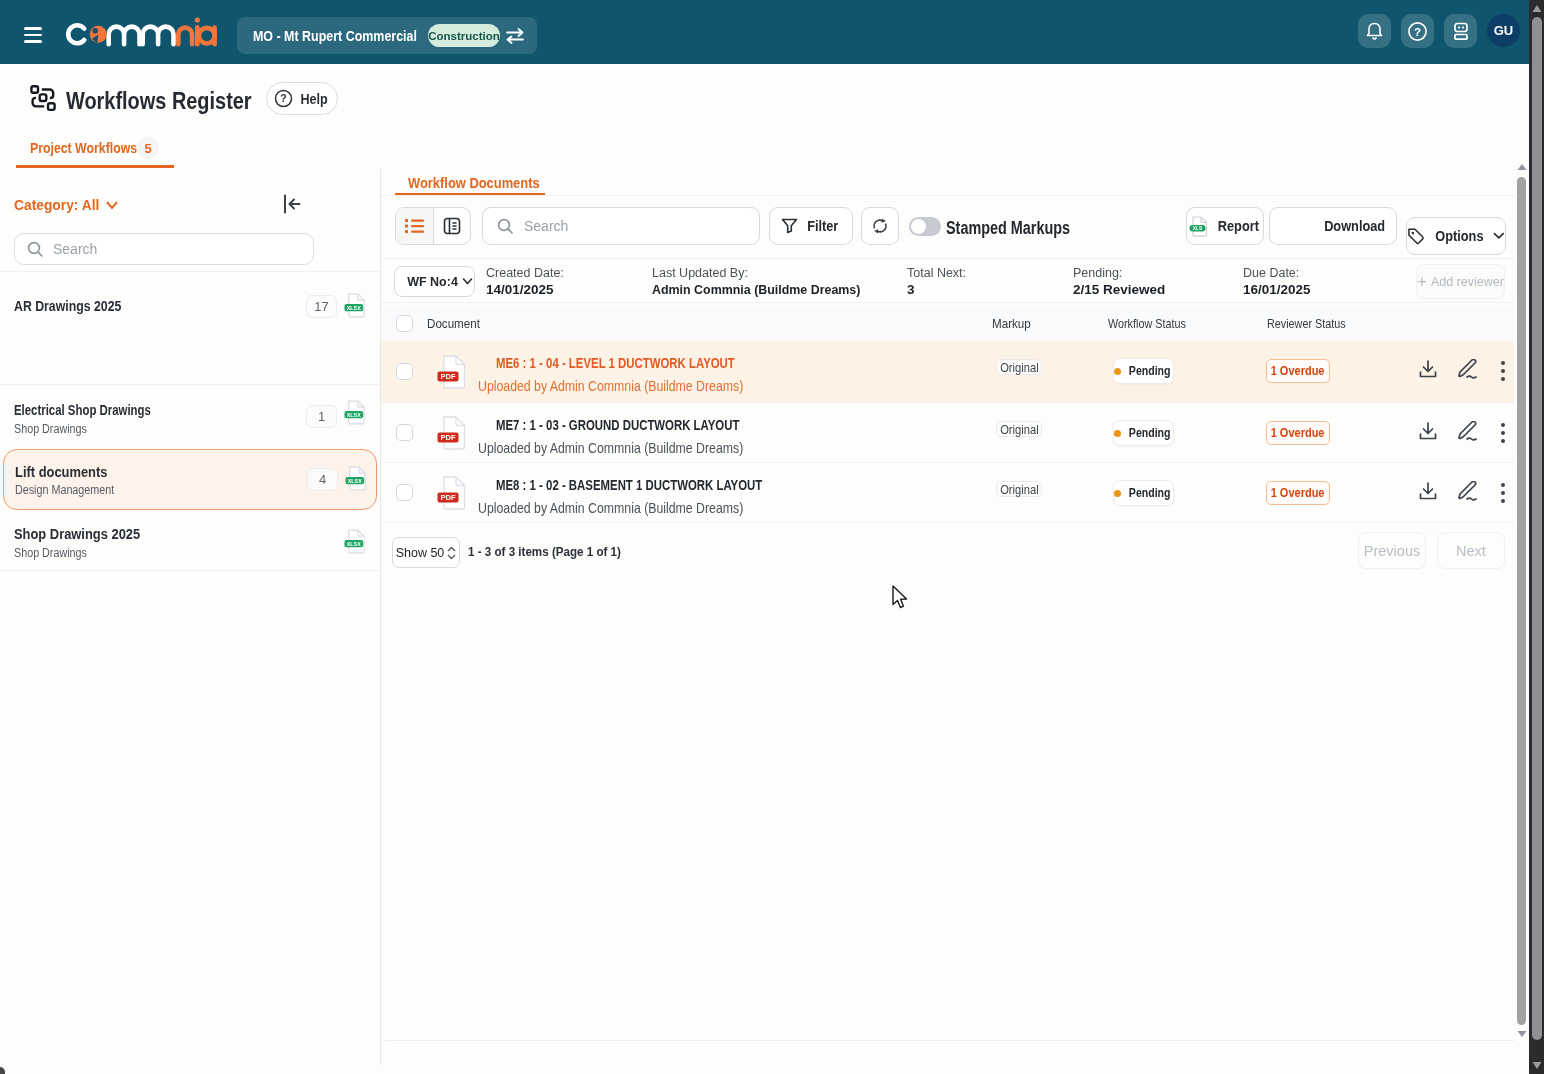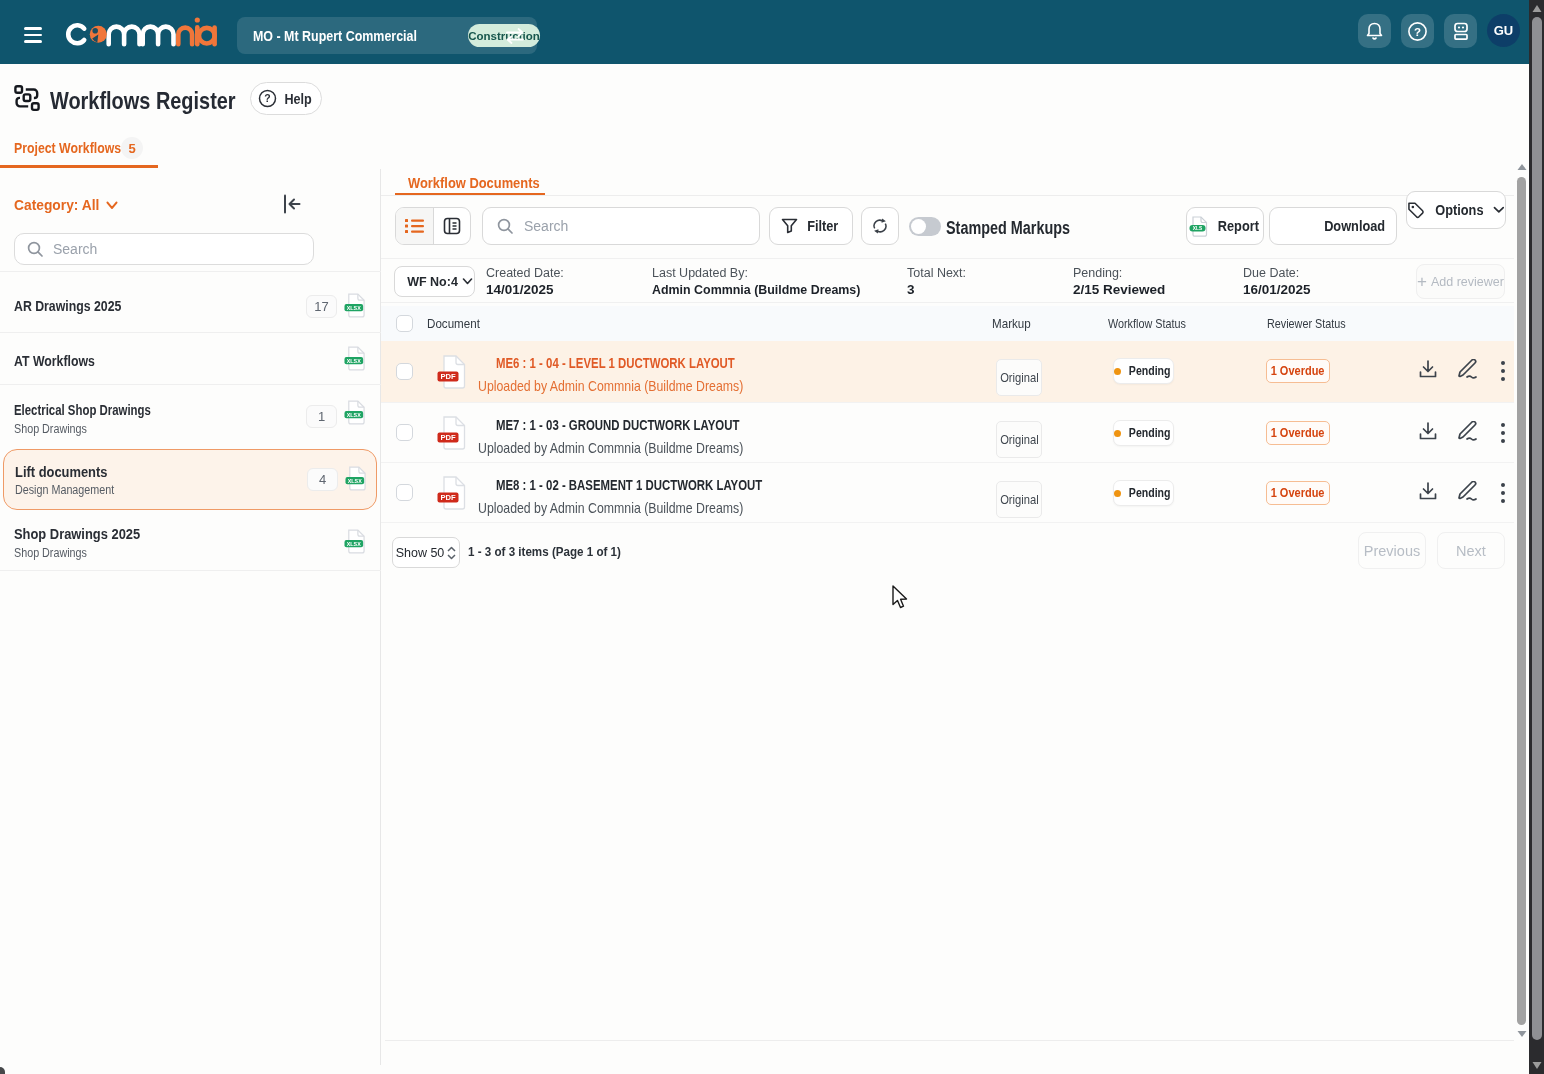--- a/index.html
+++ b/index.html
@@ -7,32 +7,32 @@
 body { font-family:"Liberation Sans", sans-serif; background:#fdfdfc; position:relative; }
 #app { position:absolute; inset:0; }
 .abs { position:absolute; }
 
 
 #topbar { position:absolute; left:0; top:0; width:1544px; height:64px; background:#0f556d; }
 #hamb div { position:absolute; left:24px; width:18px; height:2.6px; border-radius:2px; background:#fff; }
 #logo { position:absolute; left:0; top:0; }
 #projpill { position:absolute; left:237px; top:17px; width:300px; height:37px; background:rgba(255,255,255,0.12); border-radius:8px; }
 #projpill .pname { position:absolute; left:16px; top:10px; color:#fff; font-size:15px; font-weight:bold; white-space:nowrap; transform:scaleX(.83); transform-origin:0 50%; }
-#projpill .cbadge { position:absolute; left:191px; top:7px; width:72px; height:23px; background:#d3ecdc; color:#17564c; font-size:11.5px; font-weight:bold; border-radius:12px; display:flex; align-items:center; justify-content:center;margin-left:40px; }
+#projpill .cbadge { position:absolute; left:191px; top:7px; width:72px; height:23px; background:#d3ecdc; color:#17564c; font-size:11.5px; font-weight:bold; border-radius:12px; display:flex; align-items:center; justify-content:center; }
 .sx76 { display:inline-block; transform:scaleX(.76); transform-origin:0 50%; white-space:nowrap; }
 .sx80 { display:inline-block; transform:scaleX(.80); transform-origin:0 50%; white-space:nowrap; }
 .sx82 { display:inline-block; transform:scaleX(.82); transform-origin:0 50%; white-space:nowrap; }
 .sx86 { display:inline-block; transform:scaleX(.86); transform-origin:0 50%; white-space:nowrap; }
 .sxc { display:inline-block; transform:scaleX(.88); white-space:nowrap; }
 .sxl { display:inline-block; transform:scaleX(.92); transform-origin:0 50%; white-space:nowrap; }
 .topbtn { position:absolute; top:14px; width:33px; height:34px; border-radius:10px; background:rgba(255,255,255,0.16); display:flex; align-items:center; justify-content:center; }
 #avatar { position:absolute; top:14px; left:1487px; width:33px; height:33px; border-radius:50%; background:#0d3e68; color:#fff; font-size:13px; font-weight:bold; display:flex; align-items:center; justify-content:center; }
 
 
-#pagehead { position:absolute; left:0; top:64px; width:1245px; height:105px; background:#fdfdfc; }
+#pagehead { position:absolute; left:16px; top:64px; width:1245px; height:105px; background:#fdfdfc; }
 #ptitle { position:absolute; left:50px; top:23px; font-size:24px; font-weight:bold; color:#252a33; white-space:nowrap; transform:scaleX(.83); transform-origin:0 50%; }
 #helpbtn { position:absolute; left:250px; top:18px; width:72px; height:33px; background:#fff; border:1px solid #dcdcdc; border-radius:17px; display:flex; align-items:center; justify-content:center; gap:6px; font-size:14px; font-weight:bold; color:#2b2f36; }
 #ptab { position:absolute; left:14px; top:75px; font-size:15px; font-weight:bold; color:#e5671f; white-space:nowrap; transform:scaleX(.82); transform-origin:0 50%; }
 #ptabbadge { position:absolute; left:121px; top:73px; width:22px; height:22px; border-radius:50%; background:#f4f4f4; color:#e5671f; font-size:13px; font-weight:bold; display:flex; align-items:center; justify-content:center; }
 #ptabline { position:absolute; left:0; top:101px; width:158px; height:3px; background:#e5671f; }
 
 
 #sidebar { position:absolute; left:0; top:169px; width:381px; height:896px; border-right:1px solid #e7e7e7; background:#fdfdfc; }
 #cat { position:absolute; left:14px; top:27px; font-size:15px; font-weight:bold; color:#e5671f; white-space:nowrap; transform:scaleX(.92); transform-origin:0 50%; }
 #collapse { position:absolute; left:282px; top:24px; }
@@ -58,36 +58,36 @@
 #segctl .cell1 { width:38px; height:100%; background:#f6f6f5; border-right:1px solid #d9d9d9; display:flex; align-items:center; justify-content:center; }
 #segctl .cell2 { width:37px; height:100%; display:flex; align-items:center; justify-content:center; }
 #tsearch { position:absolute; left:101px; top:38px; width:278px; height:38px; border:1px solid #d9d9d9; border-radius:9px; background:#fff; display:flex; align-items:center; padding-left:14px; gap:10px; }
 #fbtn { position:absolute; left:388px; top:38px; width:84px; height:38px; }
 #rbtn { position:absolute; left:480px; top:38px; width:38px; height:38px; }
 #toggle { position:absolute; left:528px; top:48px; width:32px; height:19px; border-radius:10px; background:#c6cad0; }
 #toggle .knob { position:absolute; left:2px; top:2px; width:15px; height:15px; background:#fff; border-radius:50%; }
 #stamped { position:absolute; left:565px; top:49px; font-size:18px; font-weight:bold; color:#24292f; }
 #repbtn { position:absolute; left:805px; top:38px; width:78px; height:38px; }
 #dlbtn { position:absolute; left:888px; top:38px; width:128px; height:38px;padding-left:44px; }
-#optbtn { position:absolute; left:1025px; top:22px; width:100px; height:38px; }
+#optbtn { position:absolute; left:1025px; top:48px; width:100px; height:38px; }
 
 #inforow { position:absolute; left:0; top:89px; width:1133px; height:45px; border-top:1px solid #f0f0f0; border-bottom:1px solid #f0f0f0; }
 #wfno { position:absolute; left:13px; top:7px; width:81px; height:31px; border:1px solid #d9d9d9; border-radius:8px; background:#fff; display:flex; align-items:center; justify-content:center; gap:4px; font-size:12.5px; font-weight:bold; color:#24292f; white-space:nowrap;padding-left:11px; }
 .ilabel { position:absolute; top:7px; font-size:12.5px; color:#4b5259;text-align:center; }
 .ival { position:absolute; top:23px; font-size:13.5px; font-weight:bold; color:#1c2128; }
 #addrev { position:absolute; left:1035px; top:5px; width:89px; height:35px; background:#fbfbfa; border:1px solid #efefef; border-radius:8px; display:flex; align-items:center; justify-content:center; gap:4px; font-size:12.5px; color:#b4bac2; white-space:nowrap; }
 
 #thead { position:absolute; left:0; top:137px; width:1133px; height:35px; background:#f8fafc; display:flex; }
 #thead .hl { position:absolute; top:10px; font-size:13.5px; color:#333a42; }
 .ckbox { position:absolute; width:17px; height:17px; border:1.5px solid #d4d8dd; border-radius:5px; background:#fff; }
 
 .trow { position:absolute; left:0; width:1133px; height:60px; border-bottom:1px solid #f2f2f2; }
 .trow .dtitle { position:absolute; left:97px; top:13px; font-size:15px; font-weight:bold; color:#24292f;margin-left:18px; }
 .trow .dsub { position:absolute; left:97px; top:36px; font-size:15px; color:#4b5259; }
-.orig { position:absolute; left:615px; top:18px; width:46px; height:37px; background:#fcfcfb; border:1px solid #eaeaea; border-radius:5px; color:#3f464e; font-size:13px; display:flex; align-items:center; justify-content:center; }
+.orig { position:absolute; left:615px; top:18px; width:46px; height:16px; background:#fcfcfb; border:1px solid #eaeaea; border-radius:5px; color:#3f464e; font-size:13px; display:flex; align-items:center; justify-content:center; }
 .orig span { display:inline-block; transform:scaleX(.86); }
 .pend { position:absolute; left:732px; top:17px; width:61px; height:26px; background:#fff; border:1px solid #ececec; border-radius:7px; box-shadow:0 1px 2px rgba(0,0,0,.04); color:#24292f; font-size:12px; font-weight:bold; display:flex; align-items:center; justify-content:center; gap:5px; }
 .pend i { flex:none; width:7px; height:7px; border-radius:50%; background:#ef9411; }
 .ovd { position:absolute; left:885px; top:18px; width:64px; height:24px; background:#fffbf8; border:1px solid #f6bd93; border-radius:5px; color:#d5440f; font-size:12.5px; font-weight:bold; display:flex; align-items:center; justify-content:center; }
 .ricons { position:absolute; top:18px; }
 
 #tfoot { position:absolute; left:0; top:352px; width:1133px; height:55px; }
 #show50 { position:absolute; left:11px; top:16px; width:68px; height:31px; border:1px solid #d9d9d9; border-radius:7px; background:#fff; display:flex; align-items:center; justify-content:center; gap:3px; font-size:12.5px; color:#24292f; white-space:nowrap; }
 #items { position:absolute; left:87px; top:23px; font-size:13.5px; font-weight:bold; color:#2b3138; }
 #prevbtn { position:absolute; left:977px; top:11px; width:68px; height:37px; border:1px solid #f0f0f0; border-radius:8px; background:#fdfdfc; color:#b7bdc5; font-size:14.5px; display:flex; align-items:center; justify-content:center; }
@@ -203,29 +203,20 @@
     <div class="srow" style="top:102px;height:61px">
       <div class="t1" style="top:25px"><span class="sx82">AR Drawings 2025</span></div>
       <div class="cntbadge" style="top:23px">17</div>
       <svg class="xlsx" style="top:21px" viewBox="0 0 23 26">
           <path d="M 5 1 L 14.5 1 L 21 7.5 L 21 23 A 2 2 0 0 1 19 25 L 7 25 A 2 2 0 0 1 5 23 Z" fill="#fff" stroke="#d9dce1" stroke-width="1.3"></path>
           <path d="M 14.5 1 L 14.5 5.5 A 2 2 0 0 0 16.5 7.5 L 21 7.5" fill="none" stroke="#d9dce1" stroke-width="1.3"></path>
           <rect x="0.5" y="11.5" width="19.5" height="7.5" rx="2" fill="#1fa463"></rect>
           <text x="10.2" y="17.3" text-anchor="middle" fill="#fff" font-size="5.6" font-weight="bold" font-family="Liberation Sans, sans-serif">XLSX</text>
         </svg>
     </div>
-    <div class="srow" style="top:163px;height:52px">
-      <div class="t1" style="top:19px"><span class="sx82">AT Workflows</span></div>
-      <svg class="xlsx" style="top:13px" viewBox="0 0 23 26">
-          <path d="M 5 1 L 14.5 1 L 21 7.5 L 21 23 A 2 2 0 0 1 19 25 L 7 25 A 2 2 0 0 1 5 23 Z" fill="#fff" stroke="#d9dce1" stroke-width="1.3"></path>
-          <path d="M 14.5 1 L 14.5 5.5 A 2 2 0 0 0 16.5 7.5 L 21 7.5" fill="none" stroke="#d9dce1" stroke-width="1.3"></path>
-          <rect x="0.5" y="11.5" width="19.5" height="7.5" rx="2" fill="#1fa463"></rect>
-          <text x="10.2" y="17.3" text-anchor="middle" fill="#fff" font-size="5.6" font-weight="bold" font-family="Liberation Sans, sans-serif">XLSX</text>
-        </svg>
-    </div>
     <div class="srow" style="top:215px;height:65px">
       <div class="t1" style="top:16px"><span class="sx76">Electrical Shop Drawings</span></div>
       <div class="t2" style="top:37px"><span class="sx86">Shop Drawings</span></div>
       <div class="cntbadge" style="top:20px">1</div>
       <svg class="xlsx" style="top:15px" viewBox="0 0 23 26">
           <path d="M 5 1 L 14.5 1 L 21 7.5 L 21 23 A 2 2 0 0 1 19 25 L 7 25 A 2 2 0 0 1 5 23 Z" fill="#fff" stroke="#d9dce1" stroke-width="1.3"></path>
           <path d="M 14.5 1 L 14.5 5.5 A 2 2 0 0 0 16.5 7.5 L 21 7.5" fill="none" stroke="#d9dce1" stroke-width="1.3"></path>
           <rect x="0.5" y="11.5" width="19.5" height="7.5" rx="2" fill="#1fa463"></rect>
           <text x="10.2" y="17.3" text-anchor="middle" fill="#fff" font-size="5.6" font-weight="bold" font-family="Liberation Sans, sans-serif">XLSX</text>
         </svg>

